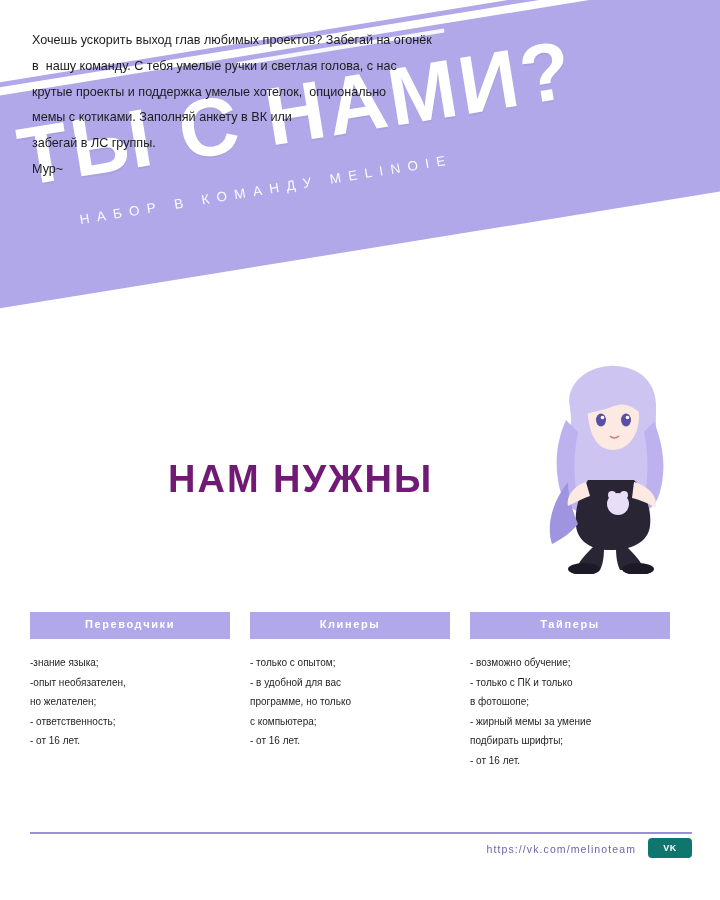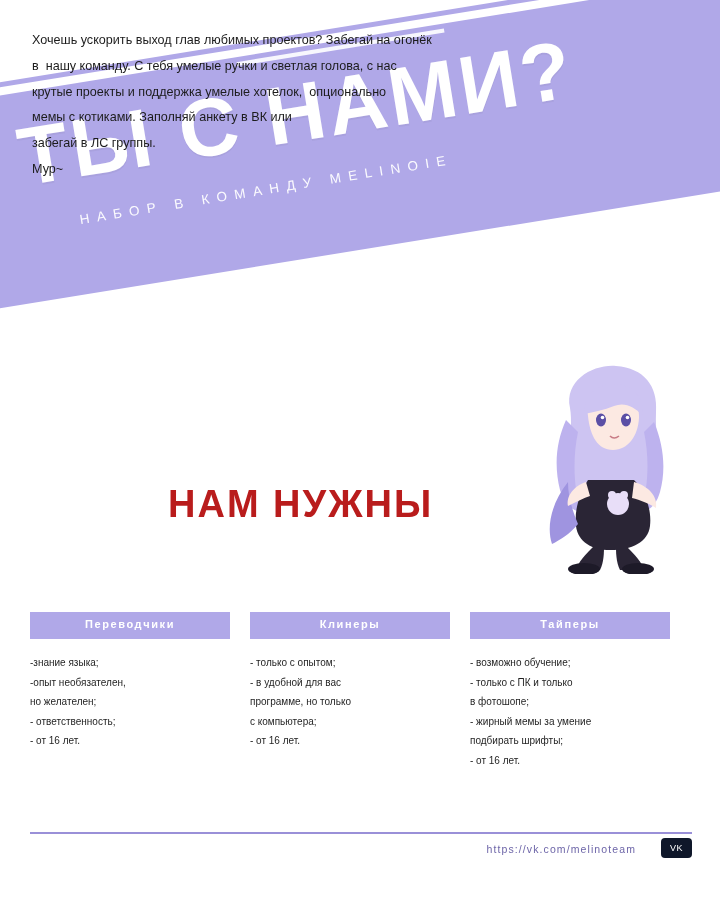--- a/index.html
+++ b/index.html
@@ -69,24 +69,24 @@
     position: absolute;
     left: 330px; top: 5px;
     width: 210px; height: 4px;
     background: #ffffff;
     opacity: 0.9;
   }
 
   
   .need {
     position: absolute;
-    left: 168px; top: 483px;
+    left: 168px; top: 458px;
     font-size: 38px;
     font-weight: bold;
-    color: #b91c1c;
+    color: #701a75;
     letter-spacing: 2px;
     z-index: 5;
   }
 
   
   .char { position:absolute; left: 508px; top: 362px; width: 200px; height: 212px; z-index: 7; }
 
   
   .cols {
     position: absolute;
@@ -126,26 +126,26 @@
     position: absolute;
     right: 84px; top: 843px;
     font-size: 10.5px;
     color: #6d65a8;
     letter-spacing: 1.1px;
     z-index: 6;
   }
   .vk-badge {
     position: absolute;
     right: 28px; top: 838px;
-    width: 31px; height: 20px;
+    width: 44px; height: 20px;
     border-radius: 4px;
-    background: #0f172a;
+    background: #0f766e;
     color: #fff;
     font-size: 9px;
-    font-weight: normal;
+    font-weight: bold;
     display: flex; align-items: center; justify-content: center;
     letter-spacing: 0.5px;
     z-index: 6;
   }
 </style>
 </head>
 <body>
 
 <div class="page">
 

